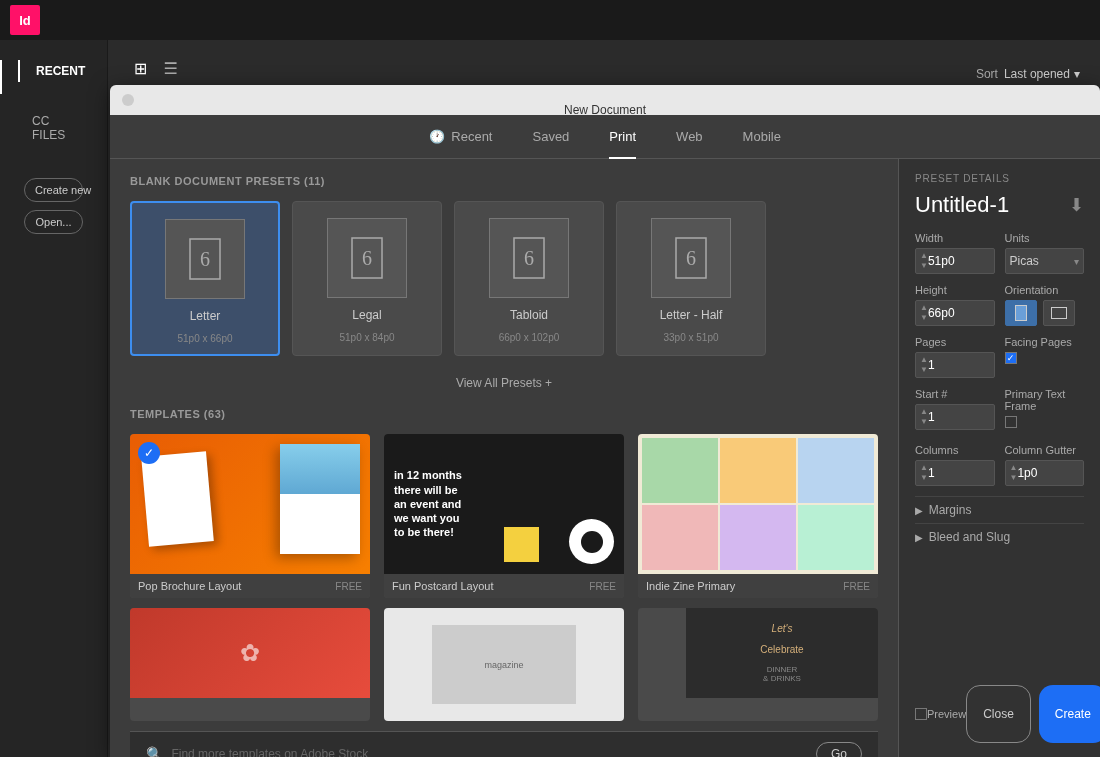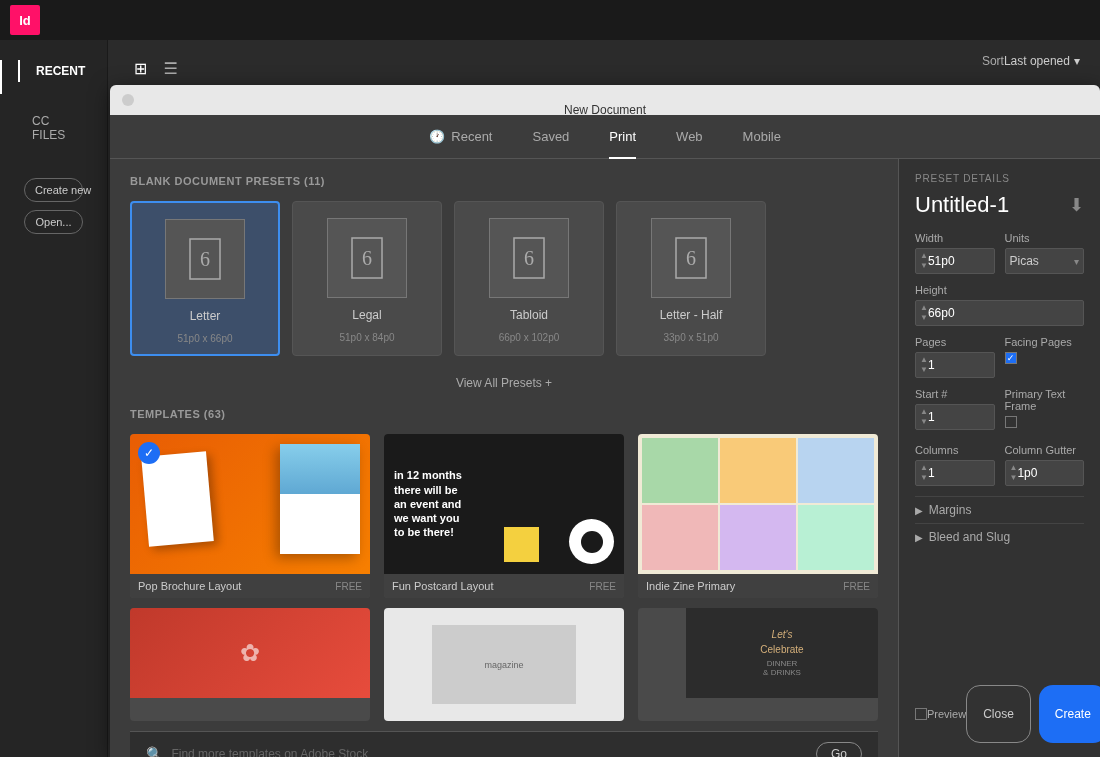--- a/index.html
+++ b/index.html
@@ -99,24 +99,25 @@
       color: #aaa;
       cursor: pointer;
       padding: 4px;
       font-size: 16px;
     }
     .view-btn.active { color: #fff; }
 
     
     .sort-bar {
       position: absolute;
-      top: 54px;
+      top: 67px;
       right: 20px;
       display: flex;
       align-items: center;
+      gap: 6px;
       font-size: 12px;
       color: #aaa;
     }
     .sort-select {
       background: transparent;
       border: none;
       color: #ccc;
       font-size: 12px;
       cursor: pointer;
       display: flex;
@@ -800,21 +801,21 @@
             <div style="background: linear-gradient(135deg,#c0392b,#e74c3c); height:90px; display:flex; align-items:center; justify-content:center;">
               <div style="color:rgba(255,255,255,0.6); font-size:24px;">✿</div>
             </div>
           </div>
           <div class="template-item">
             <div style="background: #e8e8e8; height:113px; display:flex; align-items:center; justify-content:center;">
               <div style="width:60%; height:70%; background:#ccc; display:flex; align-items:center; justify-content:center; font-size:9px; color:#666;">magazine</div>
             </div>
           </div>
           <div class="template-item">
-            <div style="background:#2c2c2c; height:90px; display:flex; flex-direction:column; align-items:center; justify-content:center; gap:4px;margin-left:48px;">
+            <div style="background:#2c2c2c; height:90px; display:flex; flex-direction:column; align-items:center; justify-content:center; gap:10px;margin-left:48px;">
               <div style="color:#d4af7a; font-size:10px; font-style:italic;">Let's</div>
               <div style="color:#d4af7a; font-size:10px; ">Celebrate</div>
               <div style="color:#888; font-size:8px; text-align:center;">DINNER<br>&amp; DRINKS</div>
             </div>
           </div>
         </div>
 
         <div class="search-bar">
           <div class="search-input-wrap">
             <span class="search-icon">🔍</span>
@@ -858,20 +859,31 @@
           <div class="field-group">
             <div class="field-label">Height</div>
             <div class="field-input-wrap">
               <div class="stepper">
                 <button class="stepper-btn">▲</button>
                 <button class="stepper-btn">▼</button>
               </div>
               <input class="field-input" type="text" value="66p0" style="">
             </div>
           </div>
+          <div class="field-group">
+            <div class="field-label">Orientation</div>
+            <div class="orientation-row">
+              <button class="orient-btn active">
+                <div class="orient-icon-portrait"></div>
+              </button>
+              <button class="orient-btn">
+                <div class="orient-icon-landscape"></div>
+              </button>
+            </div>
+          </div>
         </div>
 
         <div class="field-row">
           <div class="field-group">
             <div class="field-label">Pages</div>
             <div class="field-input-wrap">
               <div class="stepper">
                 <button class="stepper-btn">▲</button>
                 <button class="stepper-btn">▼</button>
               </div>

